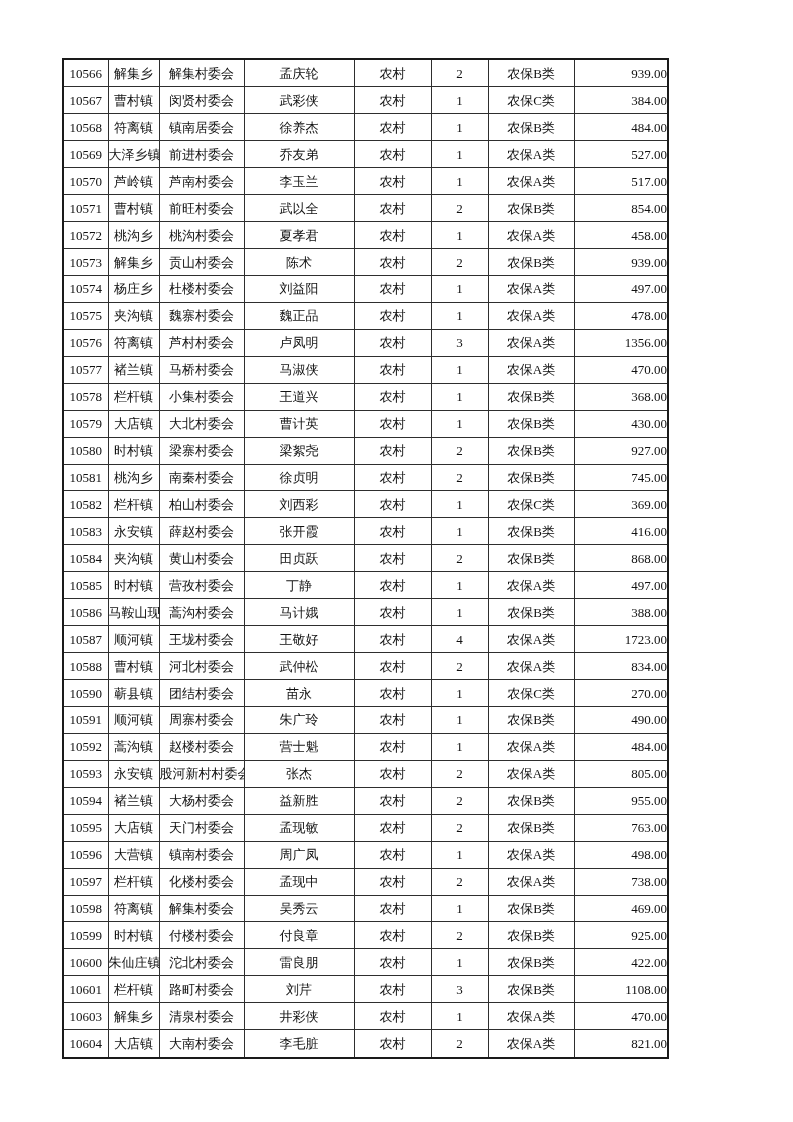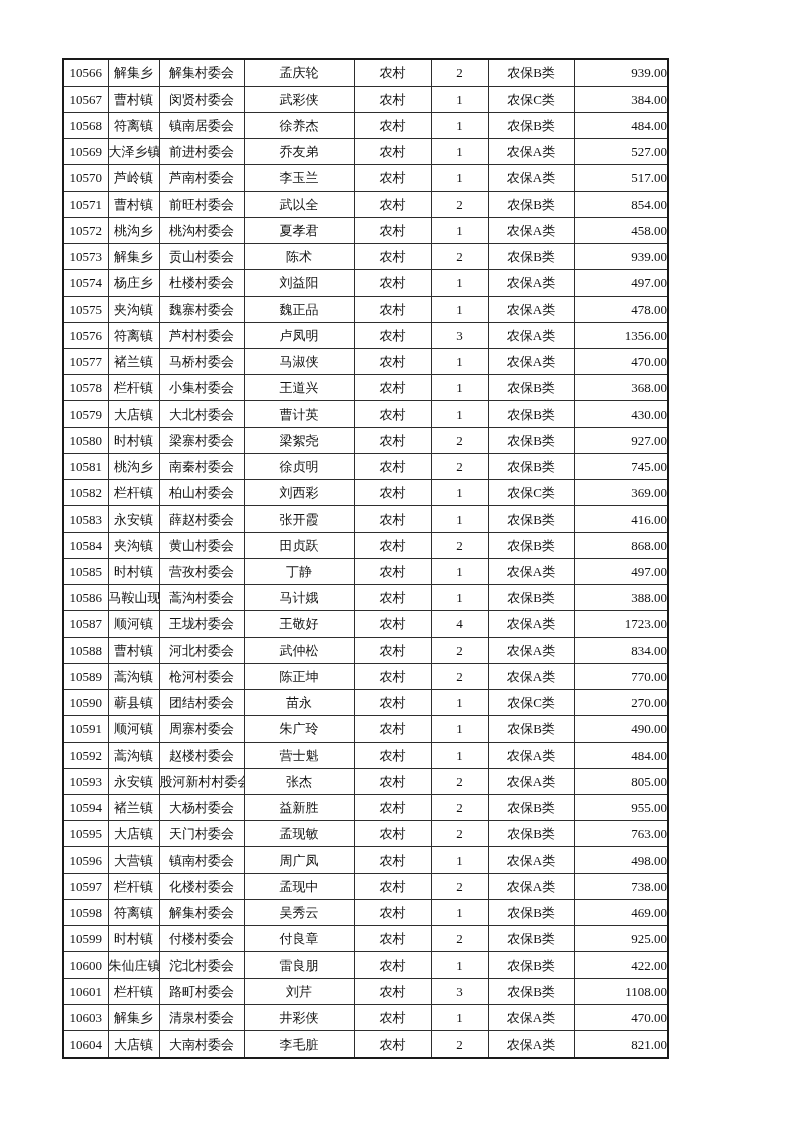--- a/index.html
+++ b/index.html
@@ -278,30 +278,20 @@
     <td>10588</td>
     <td>曹村镇</td>
     <td>河北村委会</td>
     <td>武仲松</td>
     <td>农村</td>
     <td>2</td>
     <td>农保A类</td>
     <td class="num">834.00</td>
   </tr>
         <tr>
-    <td>10589</td>
-    <td>蒿沟镇</td>
-    <td>枪河村委会</td>
-    <td>陈正坤</td>
-    <td>农村</td>
-    <td>2</td>
-    <td>农保A类</td>
-    <td class="num">770.00</td>
-  </tr>
-        <tr>
     <td>10590</td>
     <td>蕲县镇</td>
     <td>团结村委会</td>
     <td>苗永</td>
     <td>农村</td>
     <td>1</td>
     <td>农保C类</td>
     <td class="num">270.00</td>
   </tr>
         <tr>

